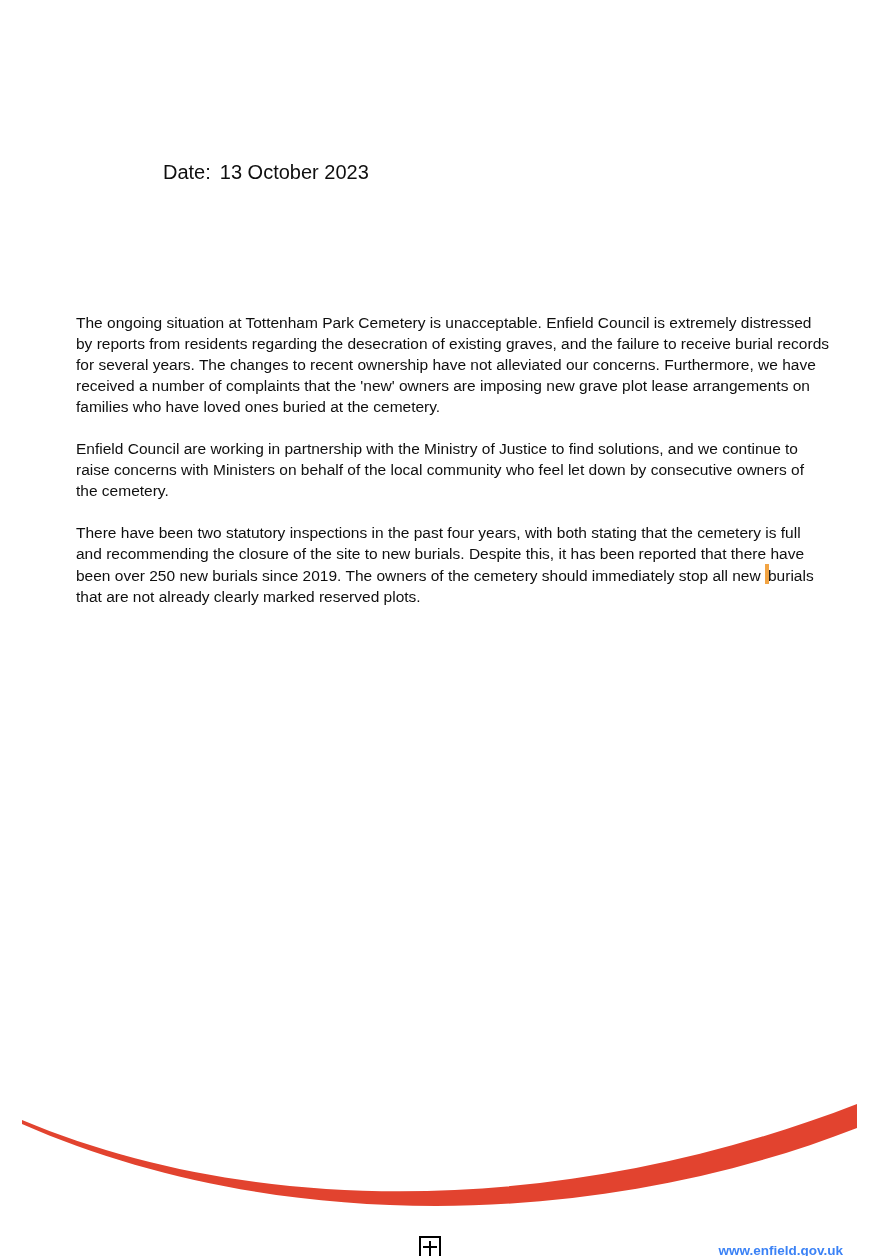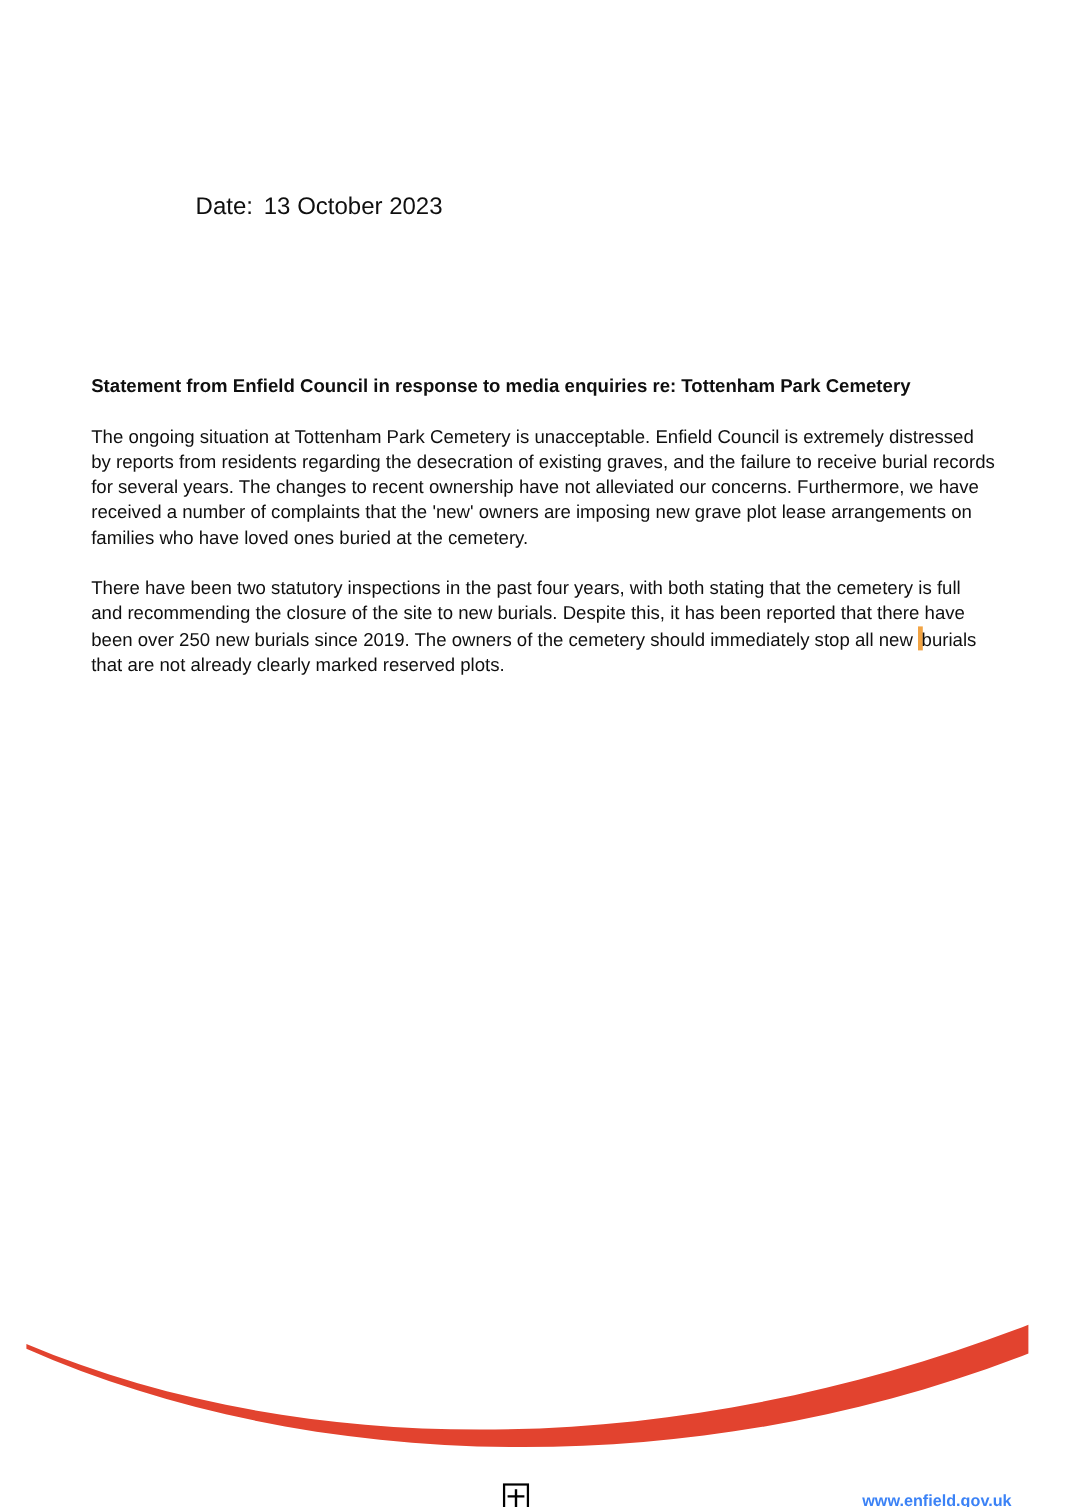--- a/index.html
+++ b/index.html
@@ -55,24 +55,24 @@
   <div class="logo">
     
     
   </div>
 
   <div class="date-line">
     <span>Date:</span><span class="date-value">13 October 2023</span>
   </div>
 
   <div class="content">
-    <div class="heading">Statement from Enfield Council in response to media enquiries re: Tottenham Park Cemetery</div>
 
     <p>The ongoing situation at Tottenham Park Cemetery is unacceptable. Enfield Council is extremely distressed by reports from residents regarding the desecration of existing graves, and the failure to receive burial records for several years. The changes to recent ownership have not alleviated our concerns. Furthermore, we have received a number of complaints that the 'new' owners are imposing new grave plot lease arrangements on families who have loved ones buried at the cemetery.</p>
 
+    <p>Enfield Council are working in partnership with the Ministry of Justice to find solutions, and we continue to raise concerns with Ministers on behalf of the local community who feel let down by consecutive owners of the cemetery.</p>
 
     <p class="no-gap"><span>There have been two statutory inspections in the past four years, with both stating that the cemetery is full and recommending the closure of the site to new burials. Despite this, it has been reported that there have been over 250 new burials since 2019. The owners of the cemetery should immediately stop all new </span><span class="caret"></span><span>burials that are not already clearly marked reserved plots.</span></p>
 
   </div>
 
   <svg class="swoosh" viewBox="0 0 888 130" xmlns="http://www.w3.org/2000/svg">
     <path d="M22,30 C260,130 570,125 857,14 L857,38 C580,146 260,139 22,34 Z" fill="#e2432f"></path>
   </svg>
 
   <div class="footer-phone">

